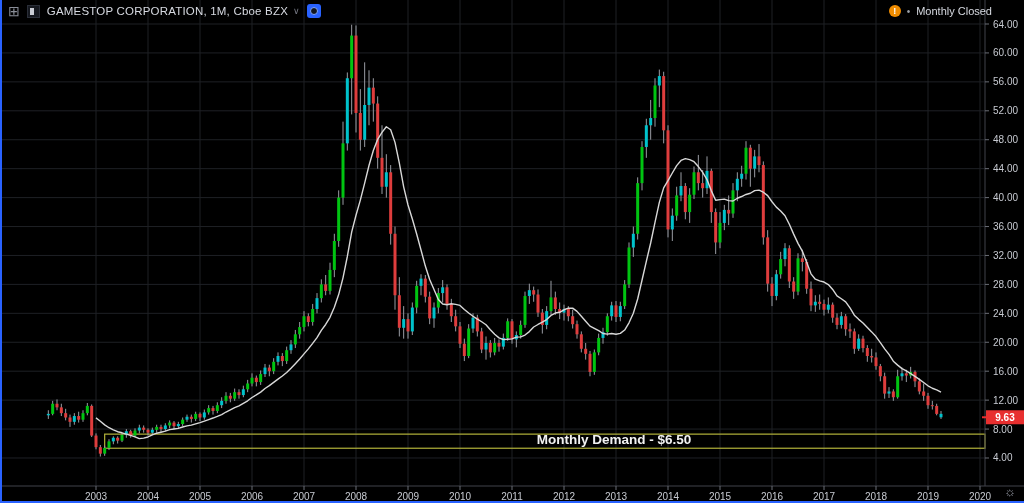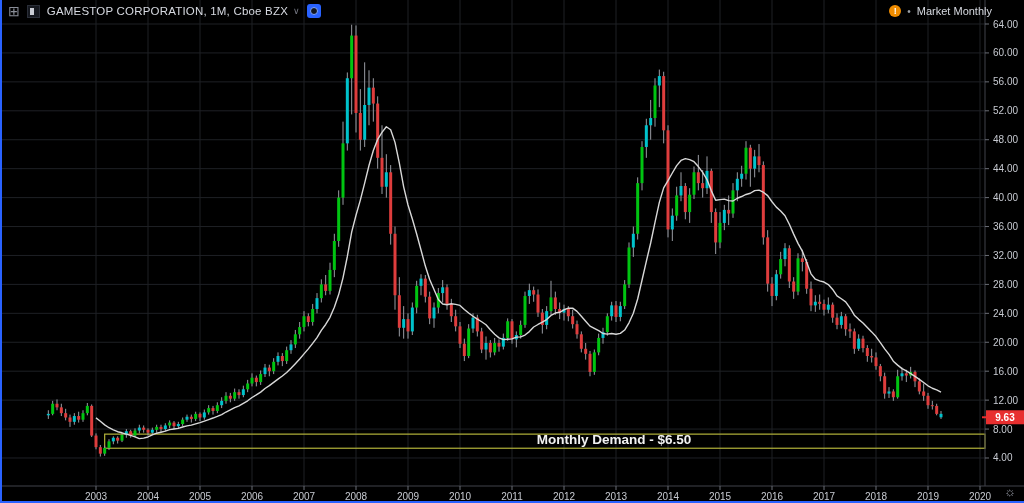--- a/index.html
+++ b/index.html
@@ -560,19 +560,19 @@
     <span class="grid-ic">⊞</span>
     <span class="gs-logo"></span>
     <span class="title">GAMESTOP CORPORATION, 1M, Cboe BZX</span>
     <span class="chev">∨</span>
     <span class="cboe"></span>
   </div>
 
   <div class="status">
     <span class="alert">!</span>
     <span class="dot">•</span>
-    <span class="mkt">Market Monthly</span>
+    <span class="mkt">Monthly Closed</span>
   </div>
 
   <div class="corner">☼</div>
   <div class="bl"></div>
   <div class="bb"></div>
 </div>
 
 </body></html>

